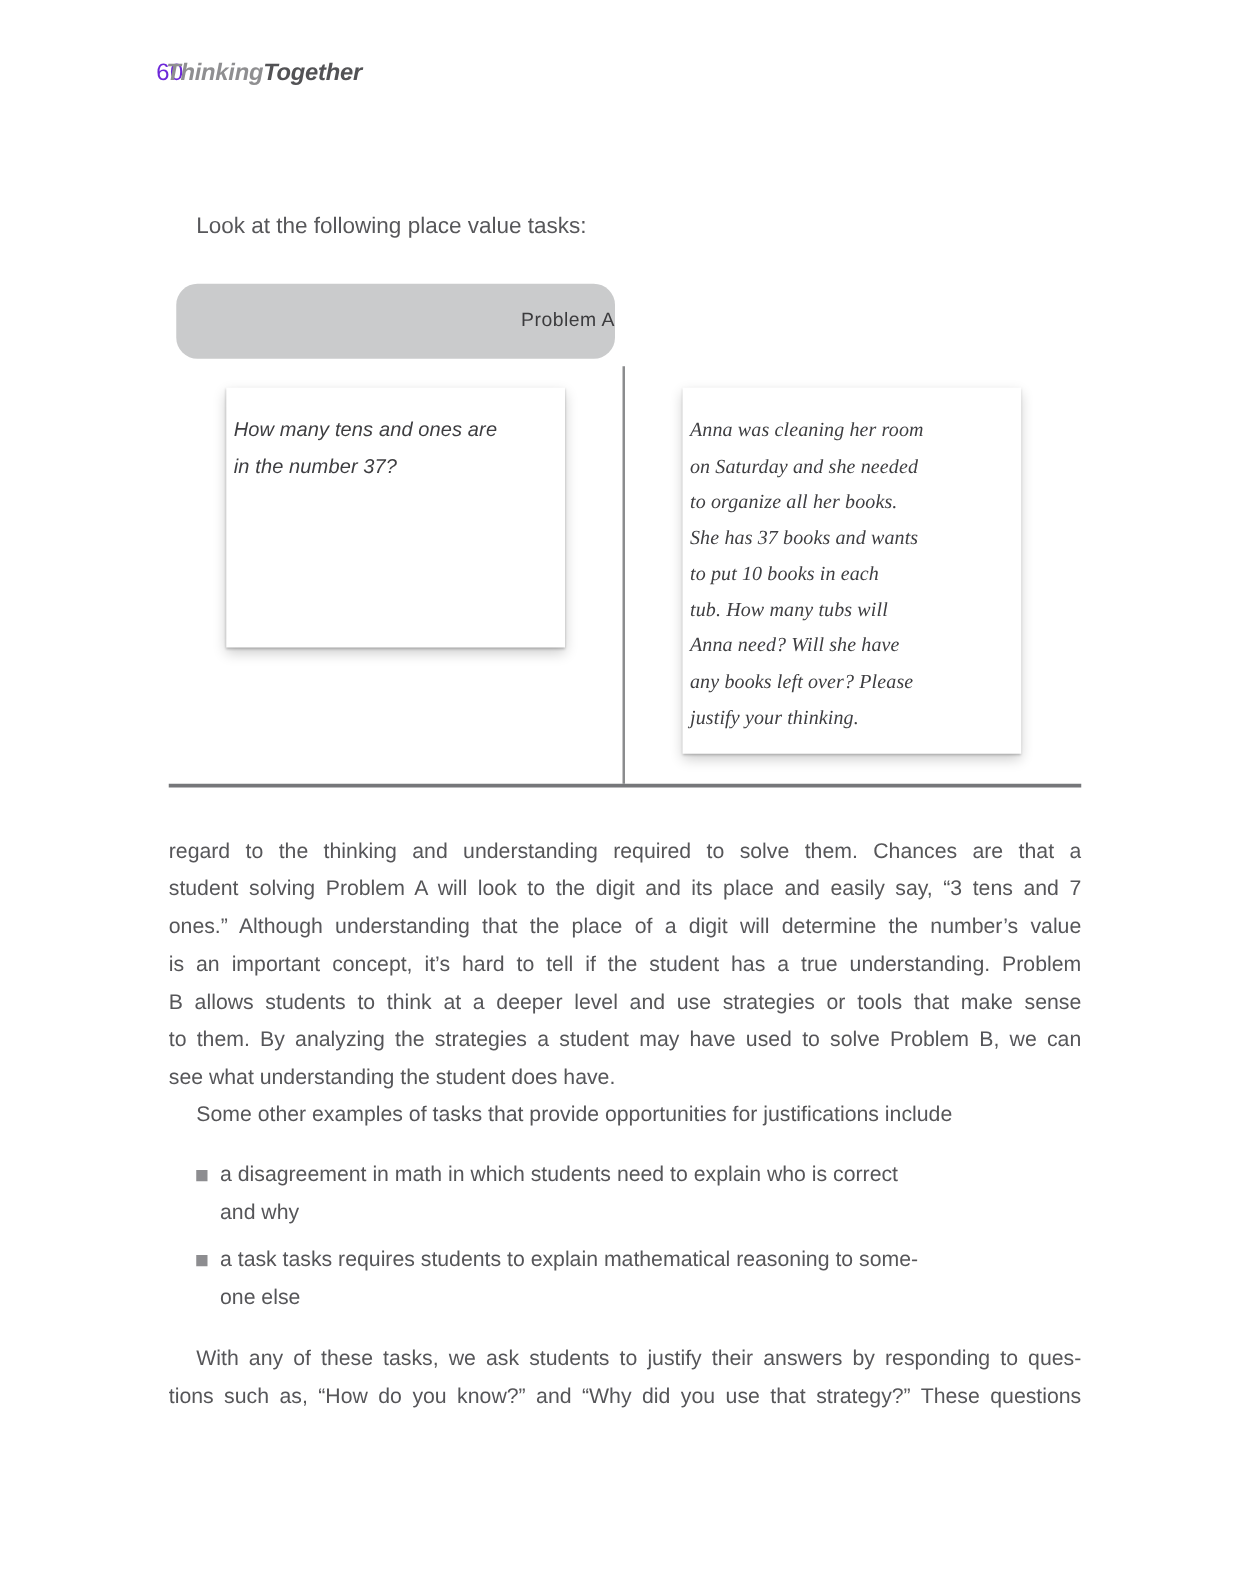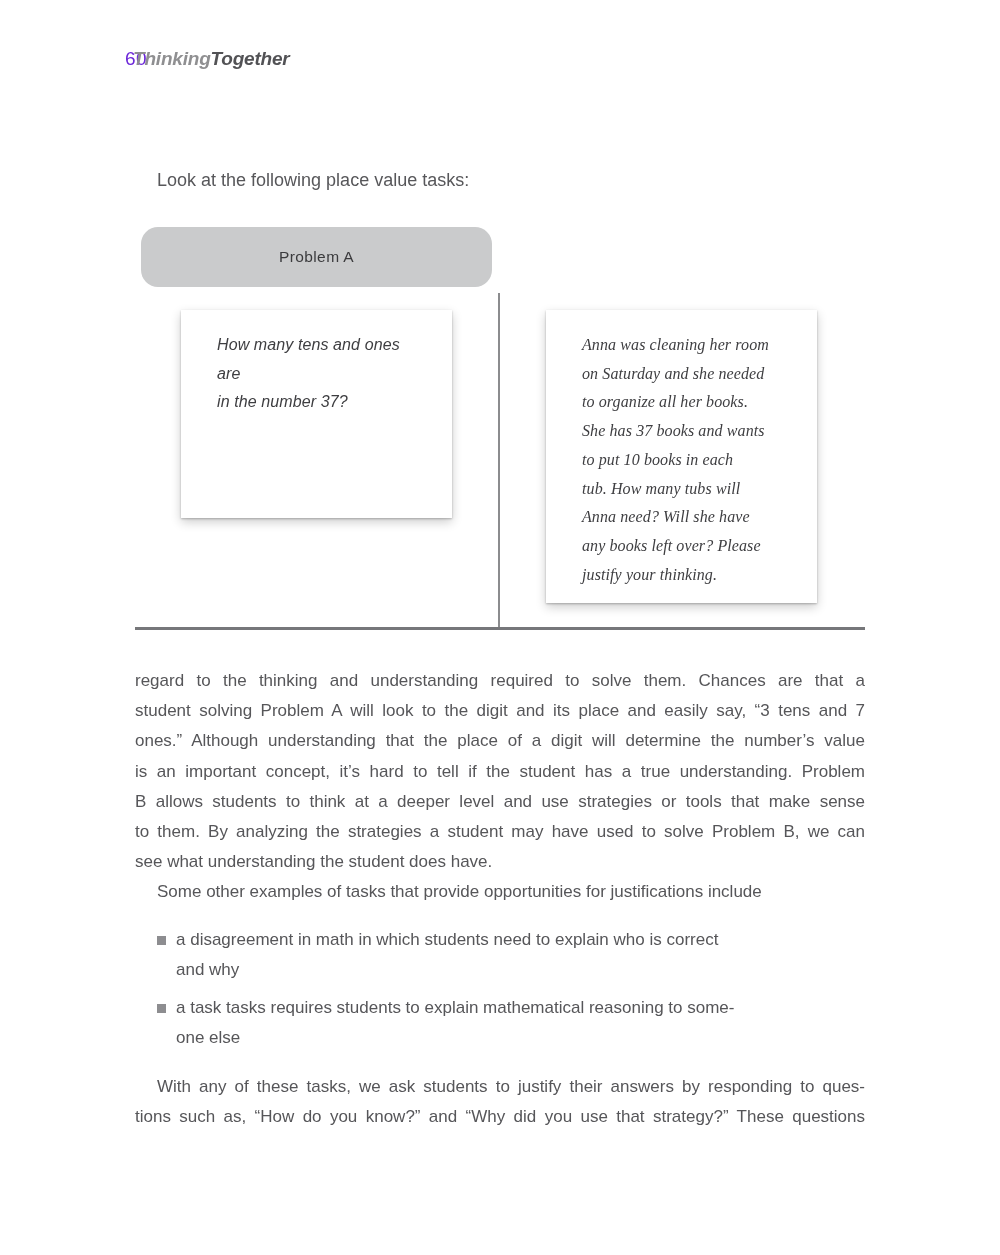--- a/index.html
+++ b/index.html
@@ -17,34 +17,34 @@
   .t-light { color:#8f8f91; }
   .t-bold  { color:#525255; }
 
   
   .intro { position:absolute; left:157px; top:170px; margin:0; font-size:18px; line-height:20px; color:#57575a; }
 
   
   .bar {
     position:absolute; top:227px; height:60px; width:351px;
     background:#cacbcc; border-radius:17px;
-    display:flex; align-items:center; justify-content:center;
+    display:flex; align-items:center; justify-content:flex-end;
     font-size:15.5px; color:#3b3b3d; letter-spacing:0.4px;
   }
   .bar-a { left:141px; }
   .bar-b { left:507px; }
 
   
   .vline { position:absolute; left:498px; top:293px; width:2px; height:334px; background:#8b8c8e; }
   .hrule { position:absolute; left:135px; top:627px; width:730px; height:3px; background:#76777a; }
 
   
   .pbox {
     position:absolute; top:310px; width:271px; box-sizing:border-box;
-    background:#ffffff; padding:21px 36px;
+    background:#ffffff; padding:21px 6px;
     box-shadow: 0 1px 2px rgba(0,0,0,0.25), 0 4px 10px rgba(0,0,0,0.20);
   }
   .pbox-a { left:181px; height:208px; }
   .pbox-b { left:546px; height:293px;font-family:Liberation Serif, serif; }
   .pbox-text {
     font-style:italic; font-size:16px; line-height:28.7px; color:#3e3e41;
     white-space:pre-line; letter-spacing:0.1px;
   }
 
   

